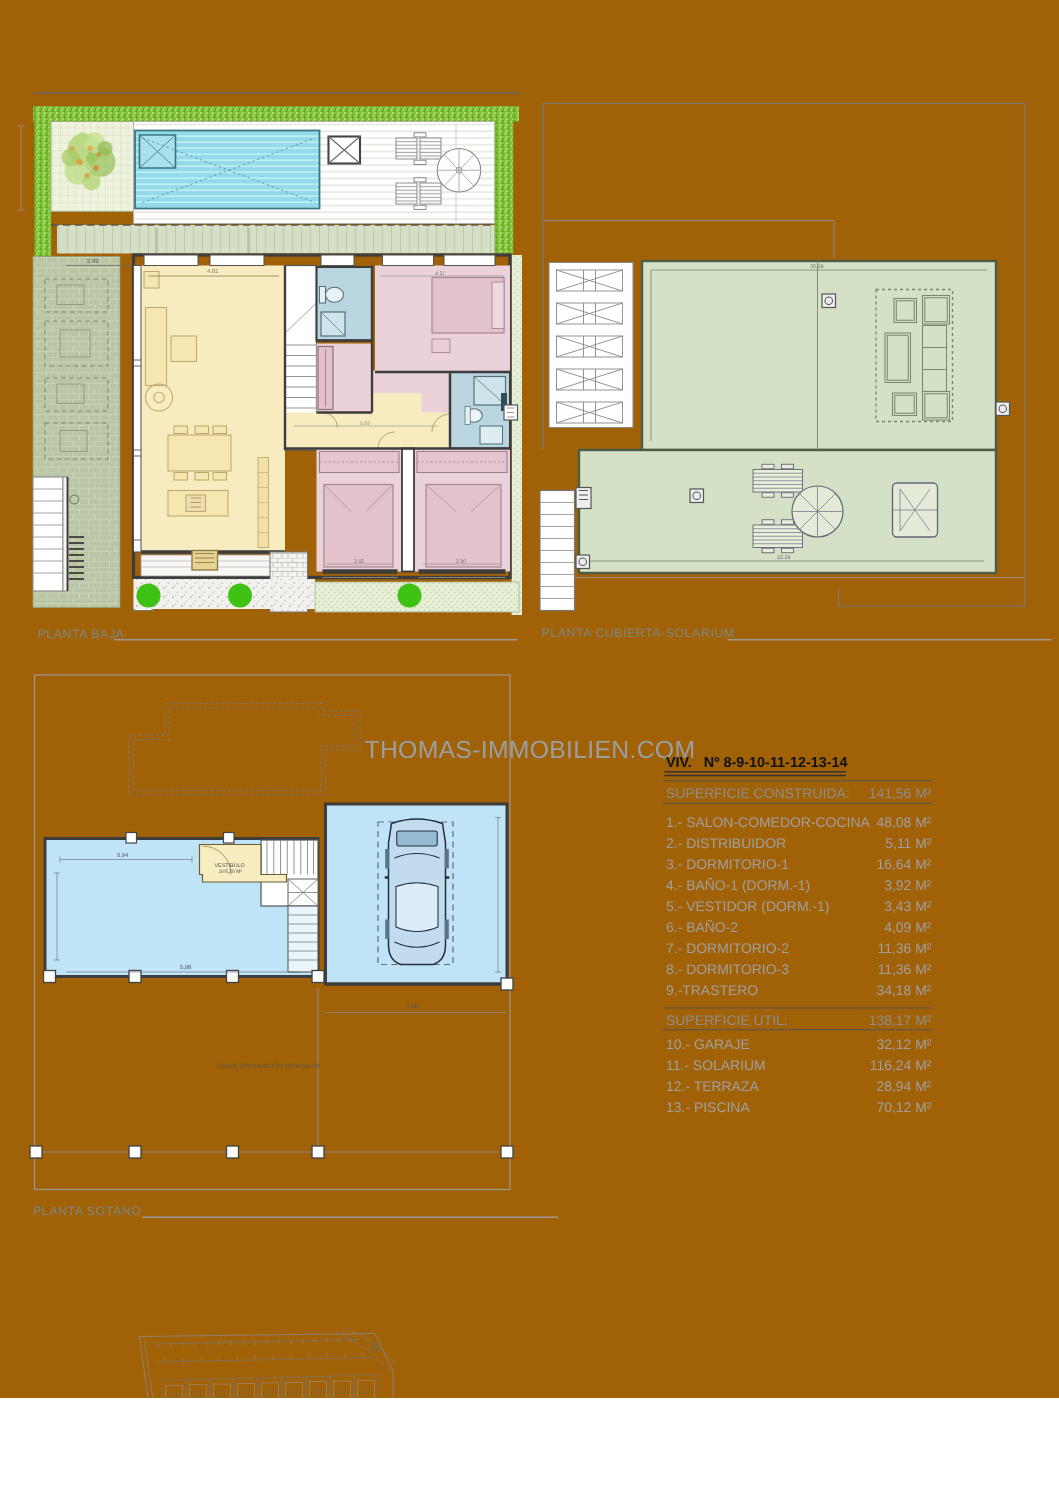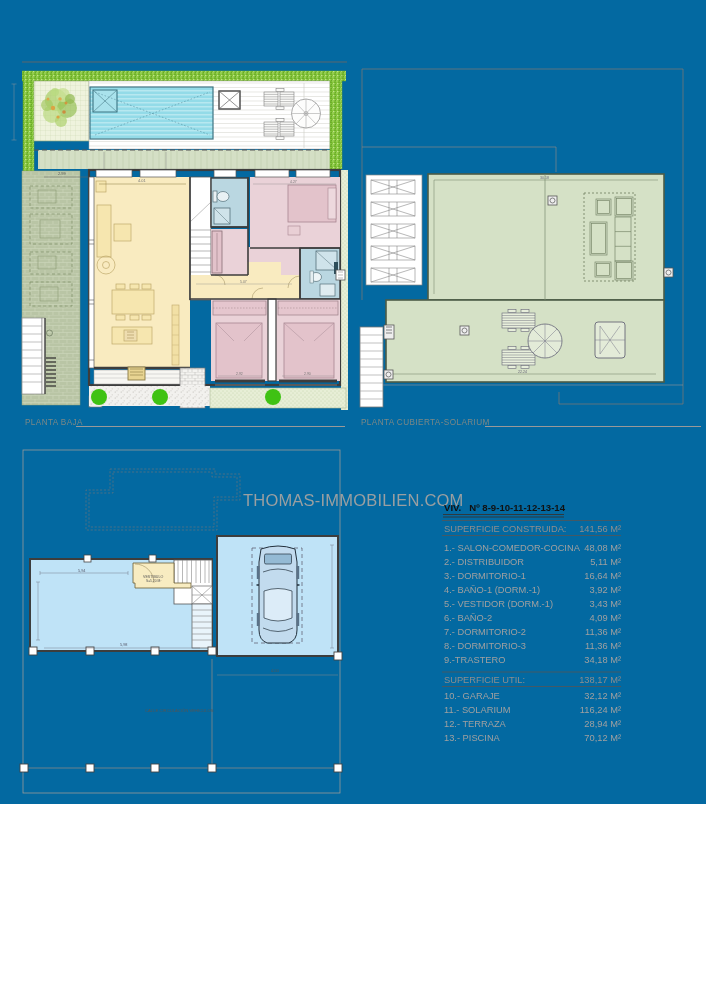--- a/index.html
+++ b/index.html
@@ -1,17 +1,17 @@
 <!DOCTYPE html>
 <html><head>
 <meta charset="utf-8">
 <style>
 html,body{margin:0;padding:0;background:#ffffff;}
 body{font-family:"Liberation Sans",sans-serif;}
-#page{position:relative;width:706px;height:804px;background:#0369a1;overflow:hidden;}
+#page{position:relative;width:706px;height:932px;background:#a16207;overflow:hidden;}
 svg{position:absolute;top:0;left:0;}
 .lbl{fill:#7c8886;font-size:8.2px;letter-spacing:0.4px;}
 </style>
 </head>
 <body>
 <div id="page">
 <svg width="706" height="1000" viewBox="0 0 706 1000">
 <defs>
 <pattern id="hedge" width="4" height="4" patternUnits="userSpaceOnUse">
   <rect width="4" height="4" fill="#82c437"></rect>

